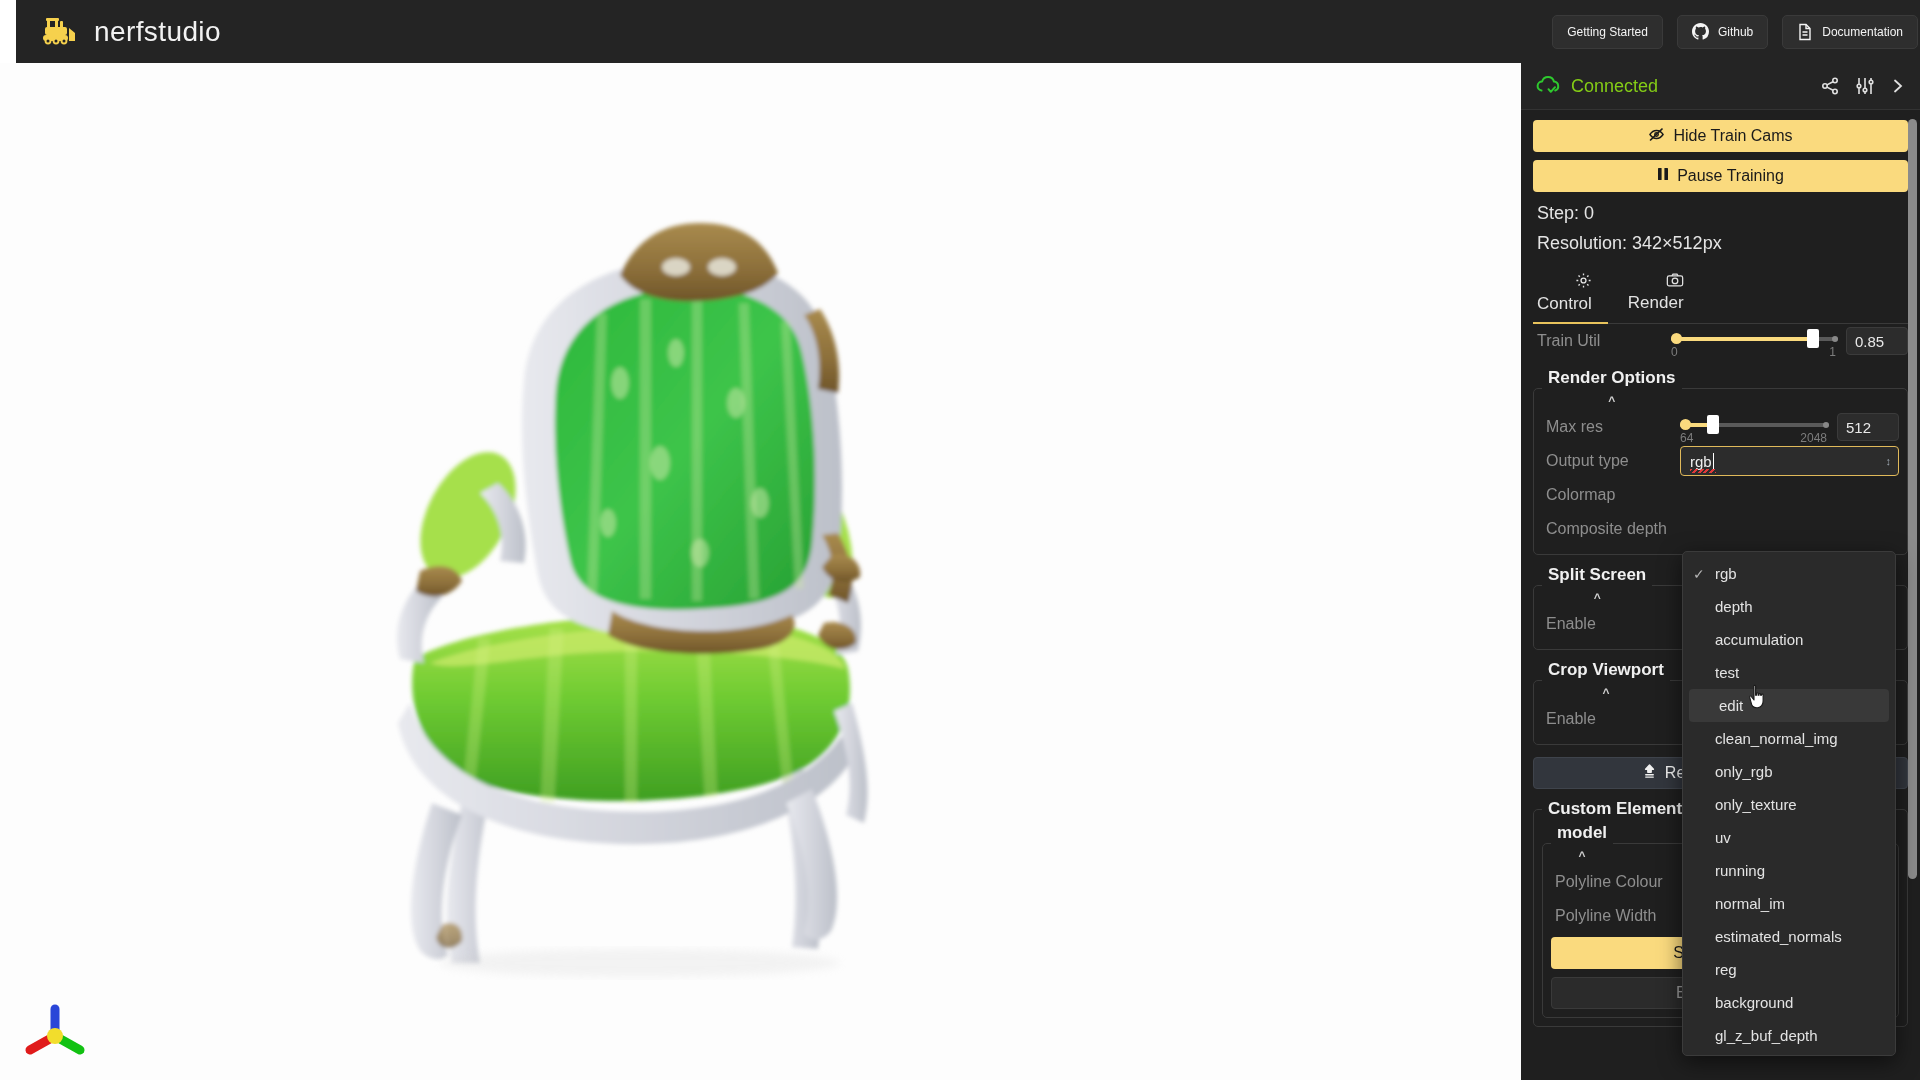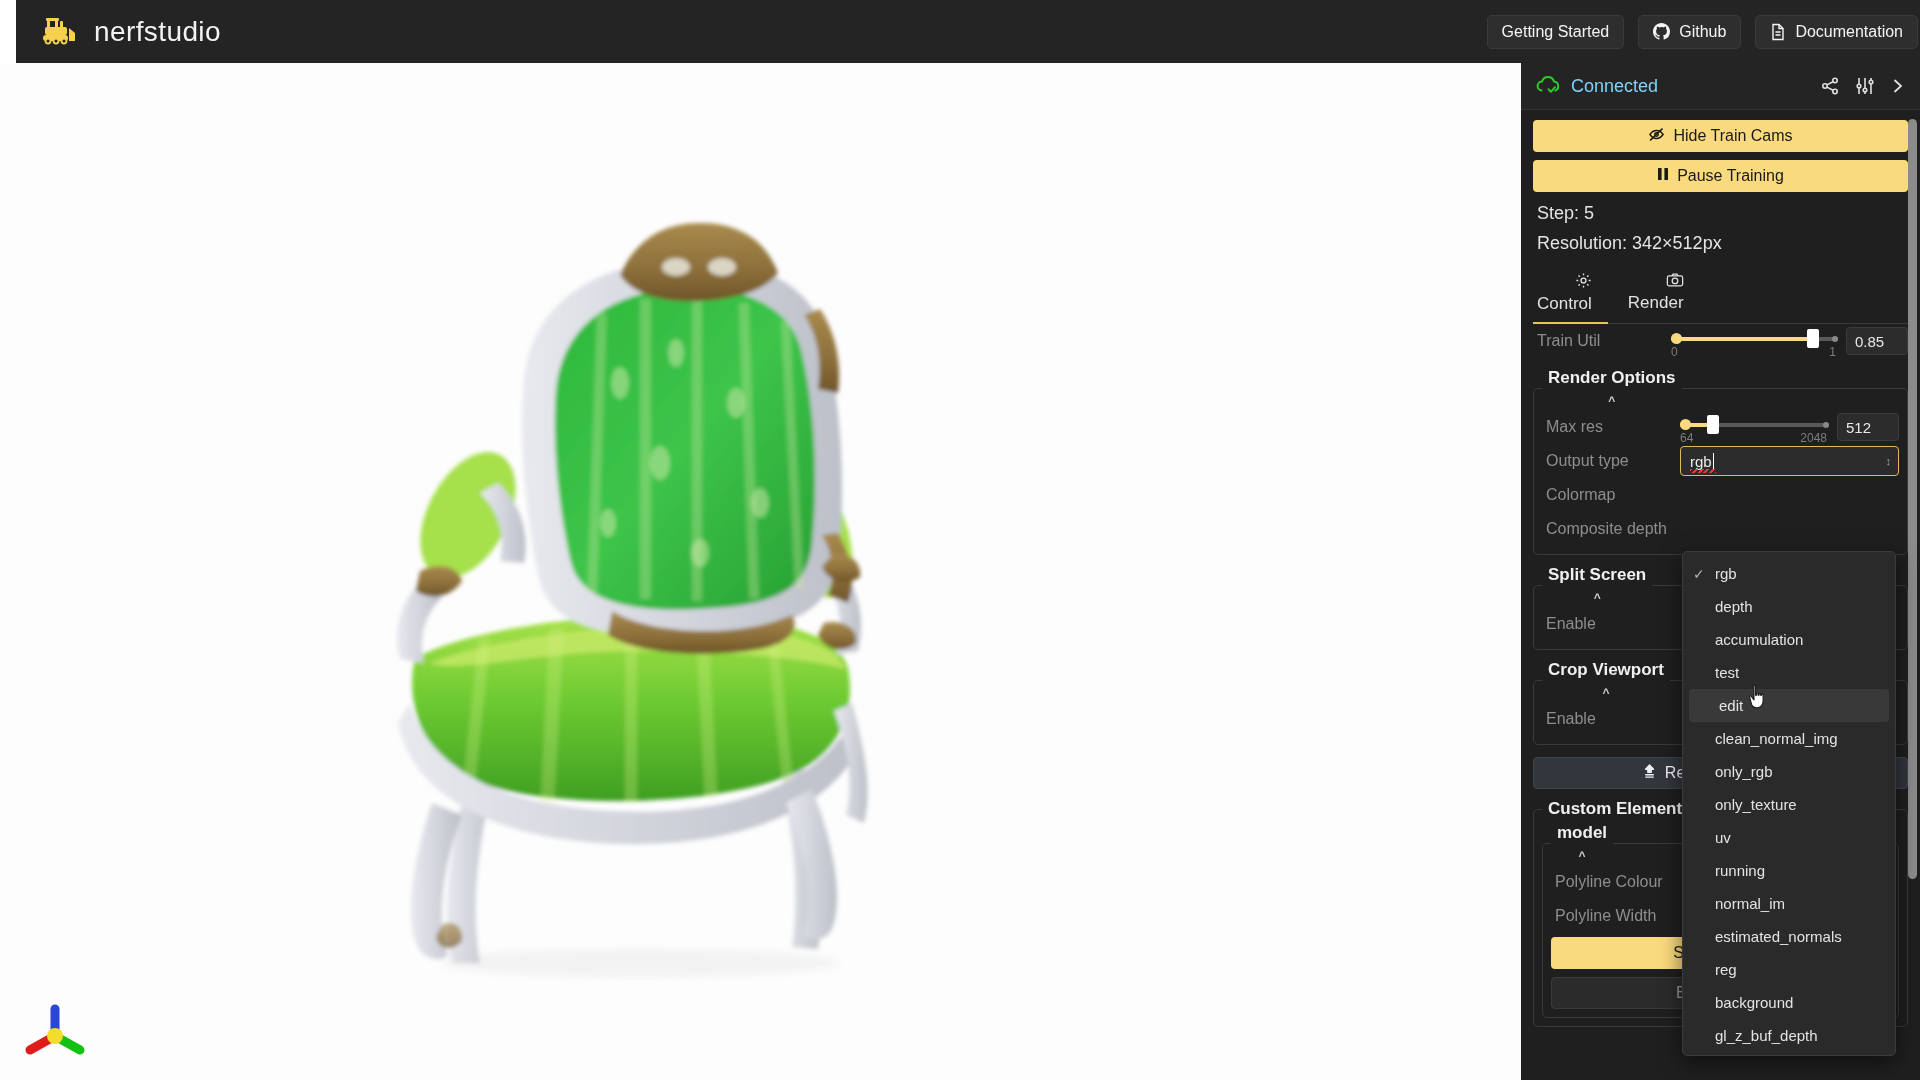--- a/index.html
+++ b/index.html
@@ -25,21 +25,21 @@
   #brand .wordmark {
     color: #f2f2f2; font-size: 28px; letter-spacing: 0.4px;
     font-weight: 400; line-height: 1;
   }
   #topnav { margin-left: auto; display: flex; align-items: center; gap: 14px; }
   .nav-btn {
     height: 34px; display: flex; align-items: center; gap: 9px;
     padding: 0 14px;
     background: #2e2e2e;
     border: 1px solid #3a3a3a; border-radius: 5px;
-    color: #f4f4f4; font-size: 16px; cursor: pointer;
+    color: #f4f4f4; font-size: 12px; cursor: pointer;
     white-space: nowrap;
   }
   .nav-btn svg { display: block; }
 
   
   #viewport {
     position: absolute; top: 63px; left: 0;
     width: 1521px; height: 1017px;
     background: #fefefe;
     overflow: hidden;
@@ -58,21 +58,21 @@
     overflow: hidden;
     z-index: 20;
   }
   #panel-header {
     height: 47px; display: flex; align-items: center;
     padding: 0 14px 0 14px;
     background: #242424;
     border-bottom: 1px solid #333;
   }
   #panel-header .conn { display: flex; align-items: center; gap: 10px; }
-  #panel-header .conn-label { font-size: 18px; color: #7dd3fc; }
+  #panel-header .conn-label { font-size: 18px; color: #84cc16; }
   #panel-header .hdr-icons { margin-left: auto; display: flex; align-items: center; gap: 15px; }
   #panel-header .hdr-icons span { cursor: pointer; display: block; line-height: 0; }
 
   #panel-body {
     position: absolute; top: 47px; left: 0;
     width: 399px; height: 970px;
     padding: 10px 12px 0 12px;
     overflow: hidden;
   }
 
@@ -427,21 +427,21 @@
     <button class="yellow-btn">
       <span>
         <svg width="12" height="14" viewBox="0 0 12 14" fill="#1a1a1a">
           <rect x="1" y="1" width="3.6" height="12" rx="0.6"></rect>
             <rect x="7.4" y="1" width="3.6" height="12" rx="0.6"></rect>
         </svg>
       </span>
       <span>Pause Training</span>
     </button>
 
-    <div class="stat-line">Step: 5</div>
+    <div class="stat-line">Step: 0</div>
     <div class="stat-line">Resolution: 342×512px</div>
 
     <div id="tabs">
       <div class="tab active">
         <span>
           <svg width="17" height="17" viewBox="0 0 18 18" fill="none" stroke="#e2e2e2" stroke-width="1.4">
             <circle cx="9" cy="9" r="2.6"></circle>
             <path d="M9 1.5v2M9 14.5v2M1.5 9h2M14.5 9h2M3.7 3.7l1.4 1.4M12.9 12.9l1.4 1.4M14.3 3.7l-1.4 1.4M5.1 12.9l-1.4 1.4"></path>
           </svg>
         </span>

